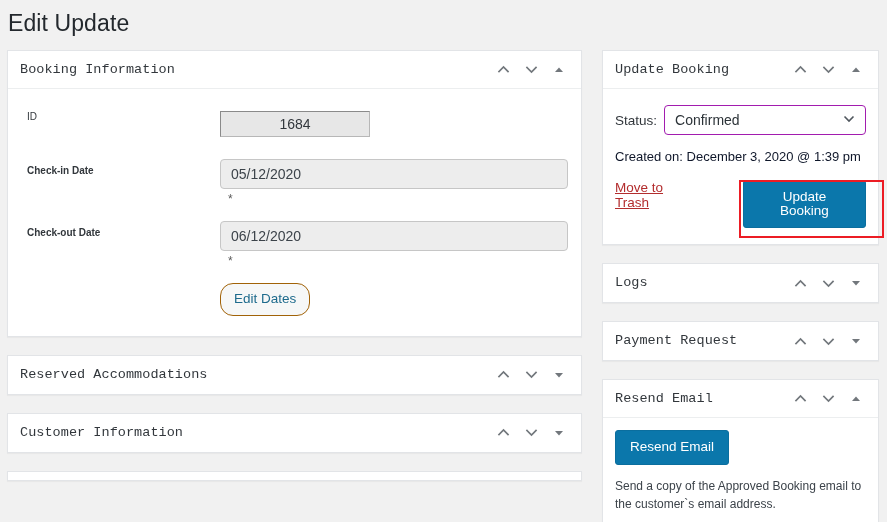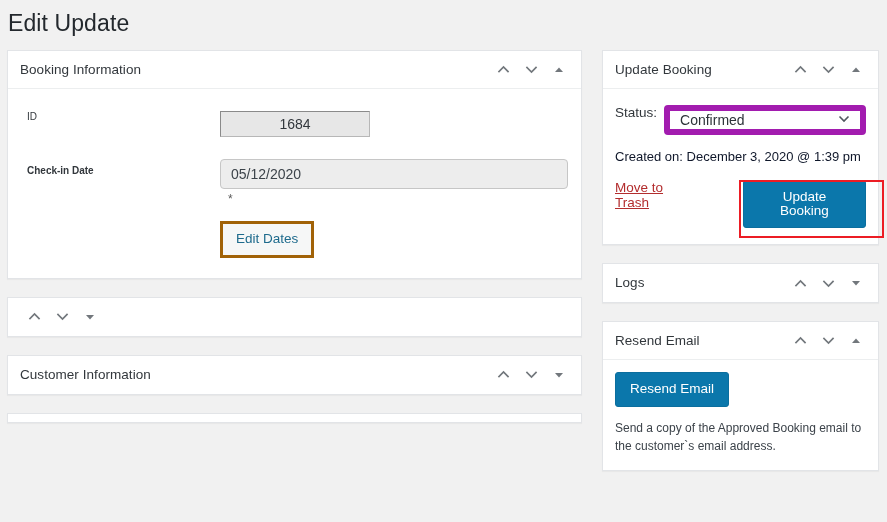--- a/index.html
+++ b/index.html
@@ -57,20 +57,21 @@
     margin-bottom: 18px;
     box-shadow: 0 1px 1px rgba(0,0,0,0.035);
   }
   .postbox-header {
     display: flex;
     align-items: center;
     height: 38px;
     padding: 0 8px 0 12px;
     border-bottom: 1px solid #eceeef;
     position: relative;
+    font-family: Liberation Mono, monospace;
   }
   .postbox.collapsed > .postbox-header {
     border-bottom: none;
     gap: 8px;
   }
   .postbox-title {
     flex: 1 1 auto;
     font-size: 13.5px;
     font-weight: 400;
     color: #32373c;
@@ -154,23 +155,23 @@
     color: #5a5a5a;
     line-height: 1;
     padding: 4px 0 0 8px;
     height: 14px;
   }
   .btn-row { padding: 4px 0 2px 8px; }
 
   button.btn-secondary {
     display: inline-block;
     background: #f6f7f7;
-    border: 3px solid #a16207;
+    border: 1px solid #a16207;
     color: #1d6a8c;
-    border-radius: 0;
+    border-radius: 13px;
     font-family: "Liberation Sans", sans-serif;
     font-size: 13.5px;
     line-height: 1;
     padding: 8px 13px 9px;
     cursor: pointer;
   }
   button.btn-primary {
     display: inline-block;
     background: #0b77ab;
     border: 1px solid #0b6e9e;
@@ -179,33 +180,34 @@
     font-family: "Liberation Sans", sans-serif;
     font-size: 13.5px;
     line-height: 1;
     padding: 9px 14px 10px;
     cursor: pointer;
   }
 
   
   .status-row {
     display: flex;
+    align-items: center;
     gap: 7px;
     padding: 4px 0 0 0;
   }
   .status-label {
     font-size: 13.5px;
     color: #32373c;
   }
   .status-select {
     position: relative;
     flex: 1 1 auto;
     height: 30px;
     background: #fff;
-    border: 6px solid #a21caf;
+    border: 1px solid #a21caf;
     border-radius: 4px;
     display: flex;
     align-items: center;
     padding: 0 10px;
     font-size: 14px;
     color: #2c3338;
     cursor: pointer;
   }
   .status-select .sel-caret {
     position: absolute;
@@ -289,32 +291,40 @@
             </td>
           </tr>
           <tr>
             <td class="lbl bold">Check-in Date</td>
             <td class="fld">
               <input class="date-input" type="text" readonly="" value="05/12/2020" style="">
               <span class="req-star">*</span>
             </td>
           </tr>
           <tr>
+            <td class="lbl bold">Check-out Date</td>
+            <td class="fld">
+              <input class="date-input" type="text" readonly="" value="06/12/2020" style="">
+              <span class="req-star">*</span>
+            </td>
+          </tr>
+          <tr>
             <td class="lbl"></td>
             <td class="fld btn-row">
               <button class="btn-secondary">Edit Dates</button>
             </td>
           </tr>
         </tbody>
           </table>
       </div>
     </div>
 
     <div class="postbox collapsed">
       <div class="postbox-header">
+        <span class="postbox-title">Reserved Accommodations</span>
         <span class="handle-actions">
           <button class="handle-btn" aria-label="move up">
             <svg width="15" height="15" viewBox="0 0 15 15">
                 <polyline class="chev" points="3,9.5 7.5,5 12,9.5"></polyline>
               </svg>
           </button>
           <button class="handle-btn" aria-label="move down">
             <svg width="15" height="15" viewBox="0 0 15 15">
                 <polyline class="chev" points="3,5.5 7.5,10 12,5.5"></polyline>
               </svg>
@@ -414,20 +424,42 @@
           </button>
           <button class="handle-btn" aria-label="toggle panel">
             <svg width="12" height="12" viewBox="0 0 12 12">
                 <polygon class="tri" points="2,4 10,4 6,8.5"></polygon>
               </svg>
           </button>
         </span>
       </div>
     </div>
 
+    <div class="postbox collapsed">
+      <div class="postbox-header">
+        <span class="postbox-title">Payment Request</span>
+        <span class="handle-actions">
+          <button class="handle-btn" aria-label="move up">
+            <svg width="15" height="15" viewBox="0 0 15 15">
+                <polyline class="chev" points="3,9.5 7.5,5 12,9.5"></polyline>
+              </svg>
+          </button>
+          <button class="handle-btn" aria-label="move down">
+            <svg width="15" height="15" viewBox="0 0 15 15">
+                <polyline class="chev" points="3,5.5 7.5,10 12,5.5"></polyline>
+              </svg>
+          </button>
+          <button class="handle-btn" aria-label="toggle panel">
+            <svg width="12" height="12" viewBox="0 0 12 12">
+                <polygon class="tri" points="2,4 10,4 6,8.5"></polygon>
+              </svg>
+          </button>
+        </span>
+      </div>
+    </div>
 
     <div class="postbox">
       <div class="postbox-header">
         <span class="postbox-title">Resend Email</span>
         <span class="handle-actions">
           <button class="handle-btn" aria-label="move up">
             <svg width="15" height="15" viewBox="0 0 15 15">
                 <polyline class="chev" points="3,9.5 7.5,5 12,9.5"></polyline>
               </svg>
           </button>

